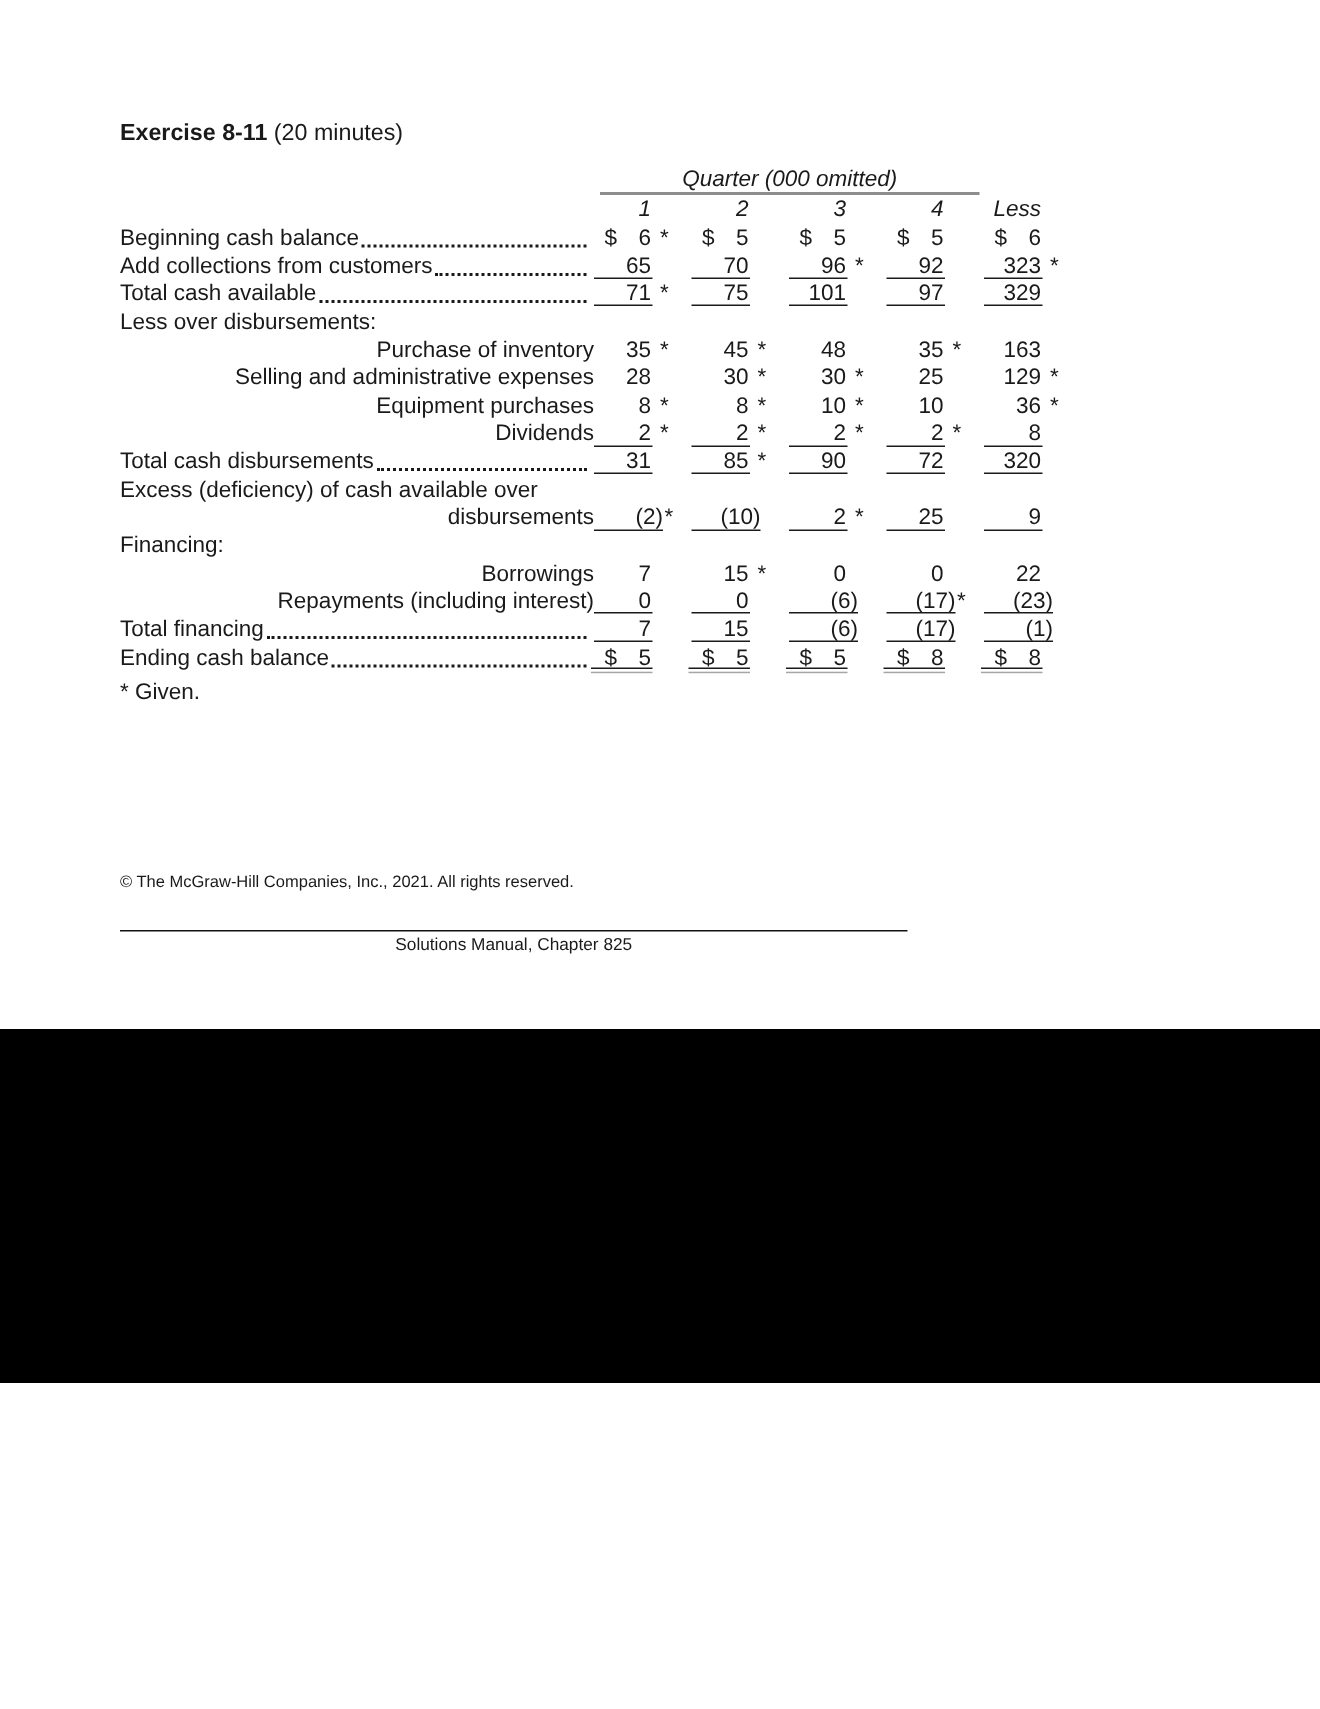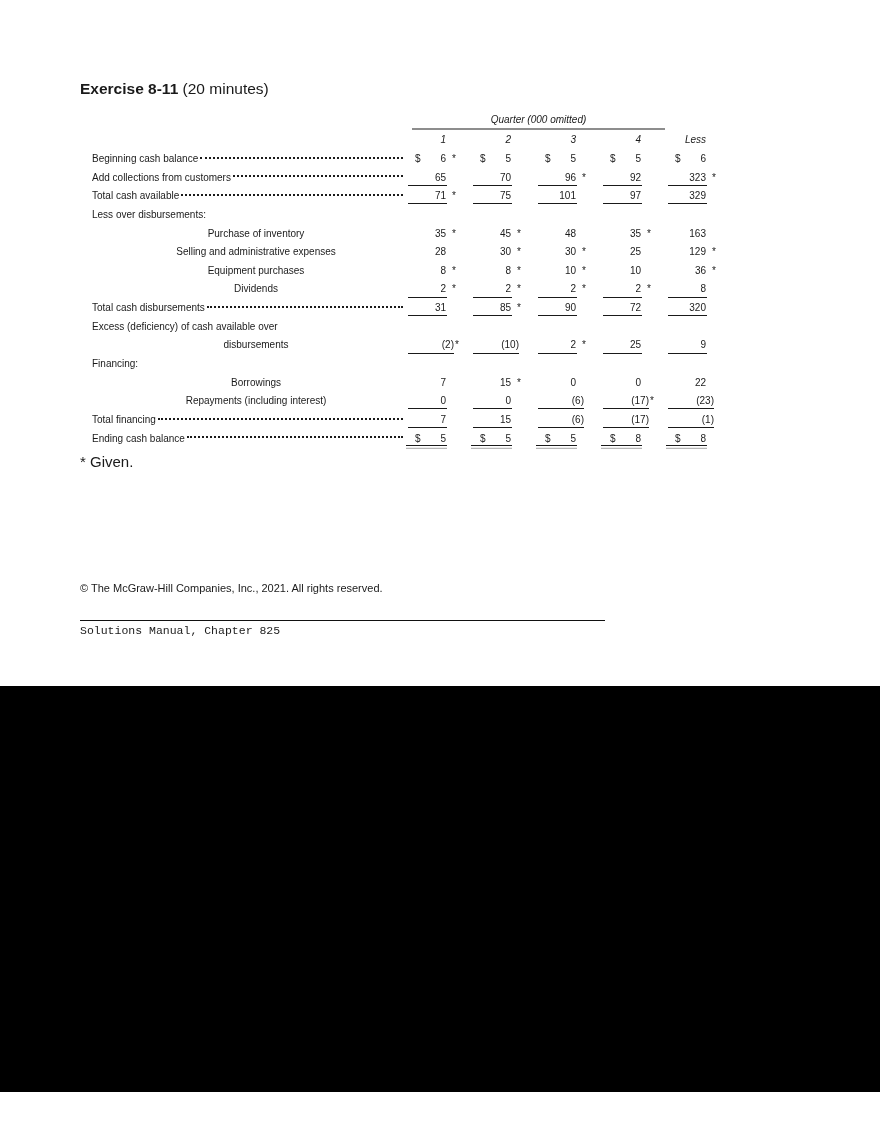--- a/index.html
+++ b/index.html
@@ -1,33 +1,33 @@
 <!DOCTYPE html>
 <html><head>
 <meta charset="utf-8">
 <style>
   html,body{margin:0;padding:0;}
-  .viewer{position:relative;width:880px;height:1092px;background:#a21caf;overflow:hidden;
+  .viewer{position:relative;width:880px;height:922px;background:#a21caf;overflow:hidden;
           font-family:"Liberation Sans", sans-serif;color:#1a1a1a;}
   .page{position:absolute;left:0;top:0;width:880px;height:686px;background:#ffffff;}
   .band{position:absolute;left:0;top:686px;width:880px;height:453px;background:#000000;}
 
   .title{position:absolute;left:80px;top:80px;font-size:15.5px;white-space:nowrap;}
   .title .b{font-weight:bold;}
 
-  .btable{position:absolute;left:92px;top:112px;width:648px;font-size:10px;}
+  .btable{position:absolute;left:80px;top:112px;width:648px;font-size:15px;}
 
   .hdr1{height:18px;}
   .qline{margin-left:320px;width:253px;height:18px;line-height:16px;text-align:center;
          font-style:italic;border-bottom:2px solid #8d8d8d;box-sizing:border-box;white-space:nowrap;}
   .hdr2{display:flex;height:20px;line-height:20px;font-style:italic;}
   .hdr2 .spacer{width:316px;}
 
   .trow{display:flex;height:18.65px;line-height:18.65px;}
-  .lbl{width:316px;display:flex;align-items:center;box-sizing:border-box;white-space:nowrap;}
+  .lbl{width:316px;display:flex;align-items:flex-end;box-sizing:border-box;white-space:nowrap;}
   .lbl.ind{padding-left:12px;flex-direction:column;}
   .leader{flex:1;margin:0 5px 3.5px 2px;border-bottom:2px dotted #1a1a1a;}
 
   .cells{display:flex;}
   .colcell{display:flex;width:65px;height:18.65px;}
   .cell{position:relative;display:flex;justify-content:flex-end;width:38px;box-sizing:border-box;}
   .cell.dollar{justify-content:space-between;padding-left:7px;}
   .cell .val{white-space:pre;}
   .cell.paren .val{margin-right:-8px;}
   .cell.u1::after{content:"";position:absolute;left:0;right:-1px;bottom:1.5px;border-bottom:1.7px solid #1a1a1a;}
@@ -35,21 +35,21 @@
   .cell.u2::after{content:"";position:absolute;left:-2px;right:-1px;bottom:2.5px;
                   border-bottom:1.7px solid #1a1a1a;box-shadow:0 2.8px 0 0 #a5a5a5;}
   .suffix{width:27px;padding-left:6px;box-sizing:border-box;}
   .suffix.tight{padding-left:9px;}
 
   .given{position:absolute;left:80px;top:453px;font-size:15px;}
 
   .copy{position:absolute;left:80px;top:582px;font-size:11px;}
   .fline{position:absolute;left:80px;top:620px;width:525px;border-top:1.7px solid #111;}
   .frow{position:absolute;left:80px;top:624px;width:525px;display:flex;
-        justify-content:flex-start;font-size:11.5px;font-family:Liberation Mono, monospace;}
+        justify-content:center;font-size:11.5px;}
 </style>
 </head>
 <body>
 
 <div class="viewer">
   <div class="page">
 
     <div class="title"><span class="b">Exercise 8-11</span><span> (20 minutes)</span></div>
 
     <div class="btable">

